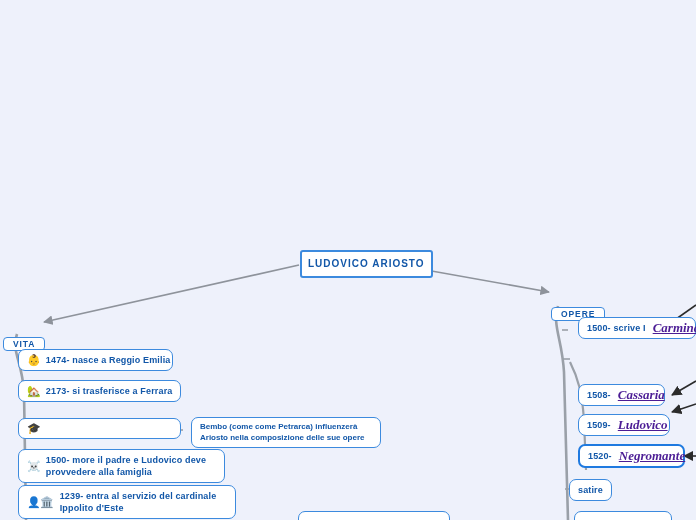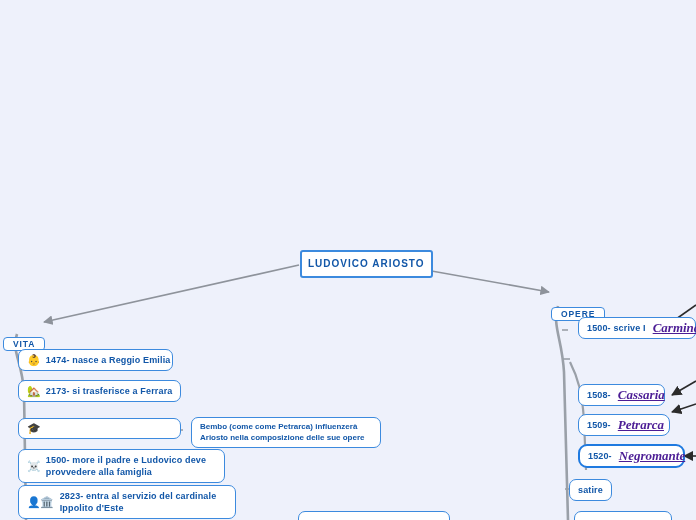--- a/index.html
+++ b/index.html
@@ -160,21 +160,21 @@
     <span class="ico">🎓</span>
   </div>
 
   <div class="node wrap" style="left:18px; top:449px; width:207px;">
     <span class="ico">☠️</span>
     <span class="txt">1500- more il padre e Ludovico deve provvedere alla famiglia</span>
   </div>
 
   <div class="node wrap" style="left:18px; top:485px; width:218px;">
     <span class="ico">👤🏛️</span>
-    <span class="txt">2823- entra al servizio del cardinale Ippolito d'Este</span>
+    <span class="txt">1239- entra al servizio del cardinale Ippolito d'Este</span>
   </div>
 
   <div class="node wrap note" style="left:183px; top:417px; width:190px;margin-left:8px;">
     <span class="txt">Bembo (come come Petrarca) influenzerà Ariosto nella composizione delle sue opere</span>
   </div>
 
   <div class="node cat" style="left:551px; top:283px;">
     <span class="txt">OPERE</span>
   </div>
 
@@ -184,24 +184,24 @@
   </div>
 
 
   <div class="node" style="left:578px; top:384px; width:87px;">
     <span class="lbl">1508-</span>
     <span class="work">Cassaria</span>
   </div>
 
   <div class="node" style="left:578px; top:414px; width:92px;border-radius:8px;">
     <span class="lbl">1509-</span>
-    <span class="work">Petrarca</span>
-  </div>
-
-  <div class="node selected" style="left:578px; top:444px; width:107px;border-radius:9px;">
+    <span class="work">Ludovico</span>
+  </div>
+
+  <div class="node selected" style="left:578px; top:444px; width:107px;">
     <span class="lbl">1520-</span>
     <span class="work">Negromante</span>
   </div>
 
   <div class="node" style="left:569px; top:479px;">
     <span class="lbl">satire</span>
   </div>
 
   <div class="node clip-bottom" style="left:298px; top:511px; width:152px; height:20px;"></div>
   <div class="node clip-bottom" style="left:574px; top:511px; width:98px; height:20px;"></div>

